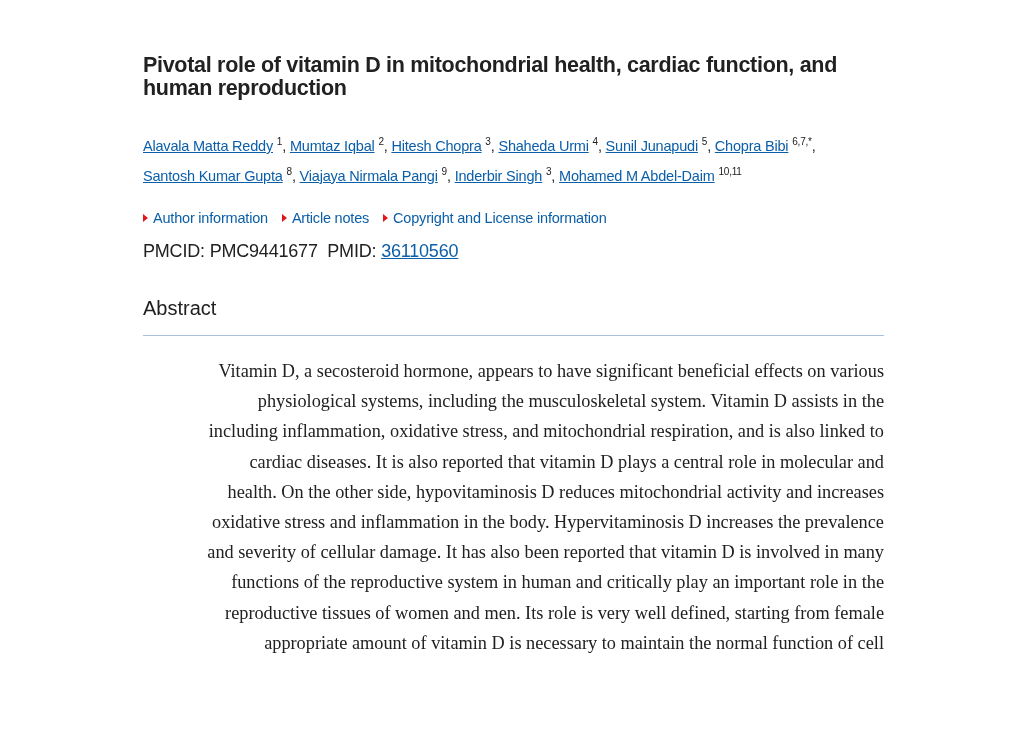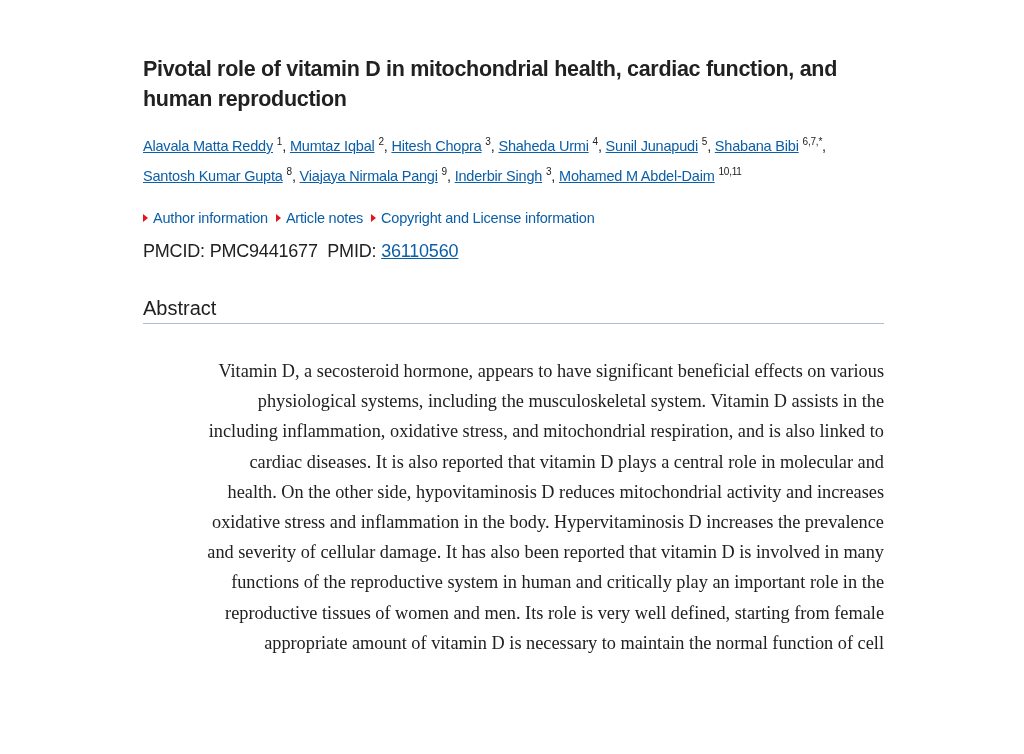--- a/index.html
+++ b/index.html
@@ -1,67 +1,67 @@
 <!DOCTYPE html>
 <html><head>
 <meta charset="utf-8">
 <style>
   html, body { margin:0; padding:0; background:#ffffff; }
   body { width:1024px; height:754px; overflow:hidden; position:relative; }
   .page { position:absolute; left:143px; top:0; width:741px; }
   .title {
     position:absolute; top:54px; left:0; width:741px;
     font-family:"Liberation Sans", sans-serif; font-weight:bold;
-    font-size:21.5px; line-height:30px; color:#212121; margin:0;
+    font-size:21.5px; line-height:23px; color:#212121; margin:0;
     letter-spacing:-0.3px;
   }
   .authors {
     position:absolute; top:131px; left:0; width:741px;
     font-family:"Liberation Sans", sans-serif; font-size:14.5px; line-height:30px; color:#212121;
     letter-spacing:-0.2px;
   }
   .authors a { color:#0b5ea8; text-decoration:underline; }
   .authors sup { font-size:10px; vertical-align:6px; line-height:0; color:#212121; }
   .accordions {
     position:absolute; top:210px; left:0;
     font-family:"Liberation Sans", sans-serif; font-size:14.5px; color:#0b5ea8;
-    display:flex; gap:8px; letter-spacing:-0.2px;
+    display:flex; gap:14px; letter-spacing:-0.2px;
   }
   .acc { display:flex; align-items:center; cursor:pointer; }
   .tri { width:0; height:0; border-top:4.5px solid transparent; border-bottom:4.5px solid transparent;
          border-left:5px solid #e0161c; margin-right:5px; }
   .ids {
     position:absolute; top:241px; left:0;
     font-family:"Liberation Sans", sans-serif; font-size:18px; color:#212121; letter-spacing:-0.2px;
   }
   .ids a { color:#0b5ea8; text-decoration:underline; }
   .abstract-head {
     position:absolute; top:297px; left:0; width:741px;
     font-family:"Liberation Sans", sans-serif; font-size:20px; color:#212121;
-    padding-bottom:3px; border-bottom:1px solid #a8c0dc; margin:0; font-weight:normal;
+    padding-bottom:15px; border-bottom:1px solid #a8c0dc; margin:0; font-weight:normal;
   }
   .abstract-text {
     position:absolute; top:356px; left:0; width:741px;
     font-family:"Liberation Serif", serif; font-size:18.3px; line-height:30.2px; color:#212121; margin:0;text-align:right;
   }
   .abstract-text .ln { display:block; white-space:nowrap; }
 </style>
 </head>
 <body>
 
 <div class="page">
   <h1 class="title">Pivotal role of vitamin D in mitochondrial health, cardiac function, and human reproduction</h1>
 
   <div class="authors">
     <a>Alavala Matta Reddy</a> <sup>1</sup>,
     <a>Mumtaz Iqbal</a> <sup>2</sup>,
     <a>Hitesh Chopra</a> <sup>3</sup>,
     <a>Shaheda Urmi</a> <sup>4</sup>,
     <a>Sunil Junapudi</a> <sup>5</sup>,
-    <a>Shabana Bibi</a> <sup>6,7,*</sup>,<br>
+    <a>Chopra Bibi</a> <sup>6,7,*</sup>,<br>
     <a>Santosh Kumar Gupta</a> <sup>8</sup>,
     <a>Viajaya Nirmala Pangi</a> <sup>9</sup>,
     <a>Inderbir Singh</a> <sup>3</sup>,
     <a>Mohamed M Abdel-Daim</a> <sup>10,11</sup>
   </div>
 
   <div class="accordions">
     <div class="acc">
       <span class="tri"></span>
       <span>Author information</span>

